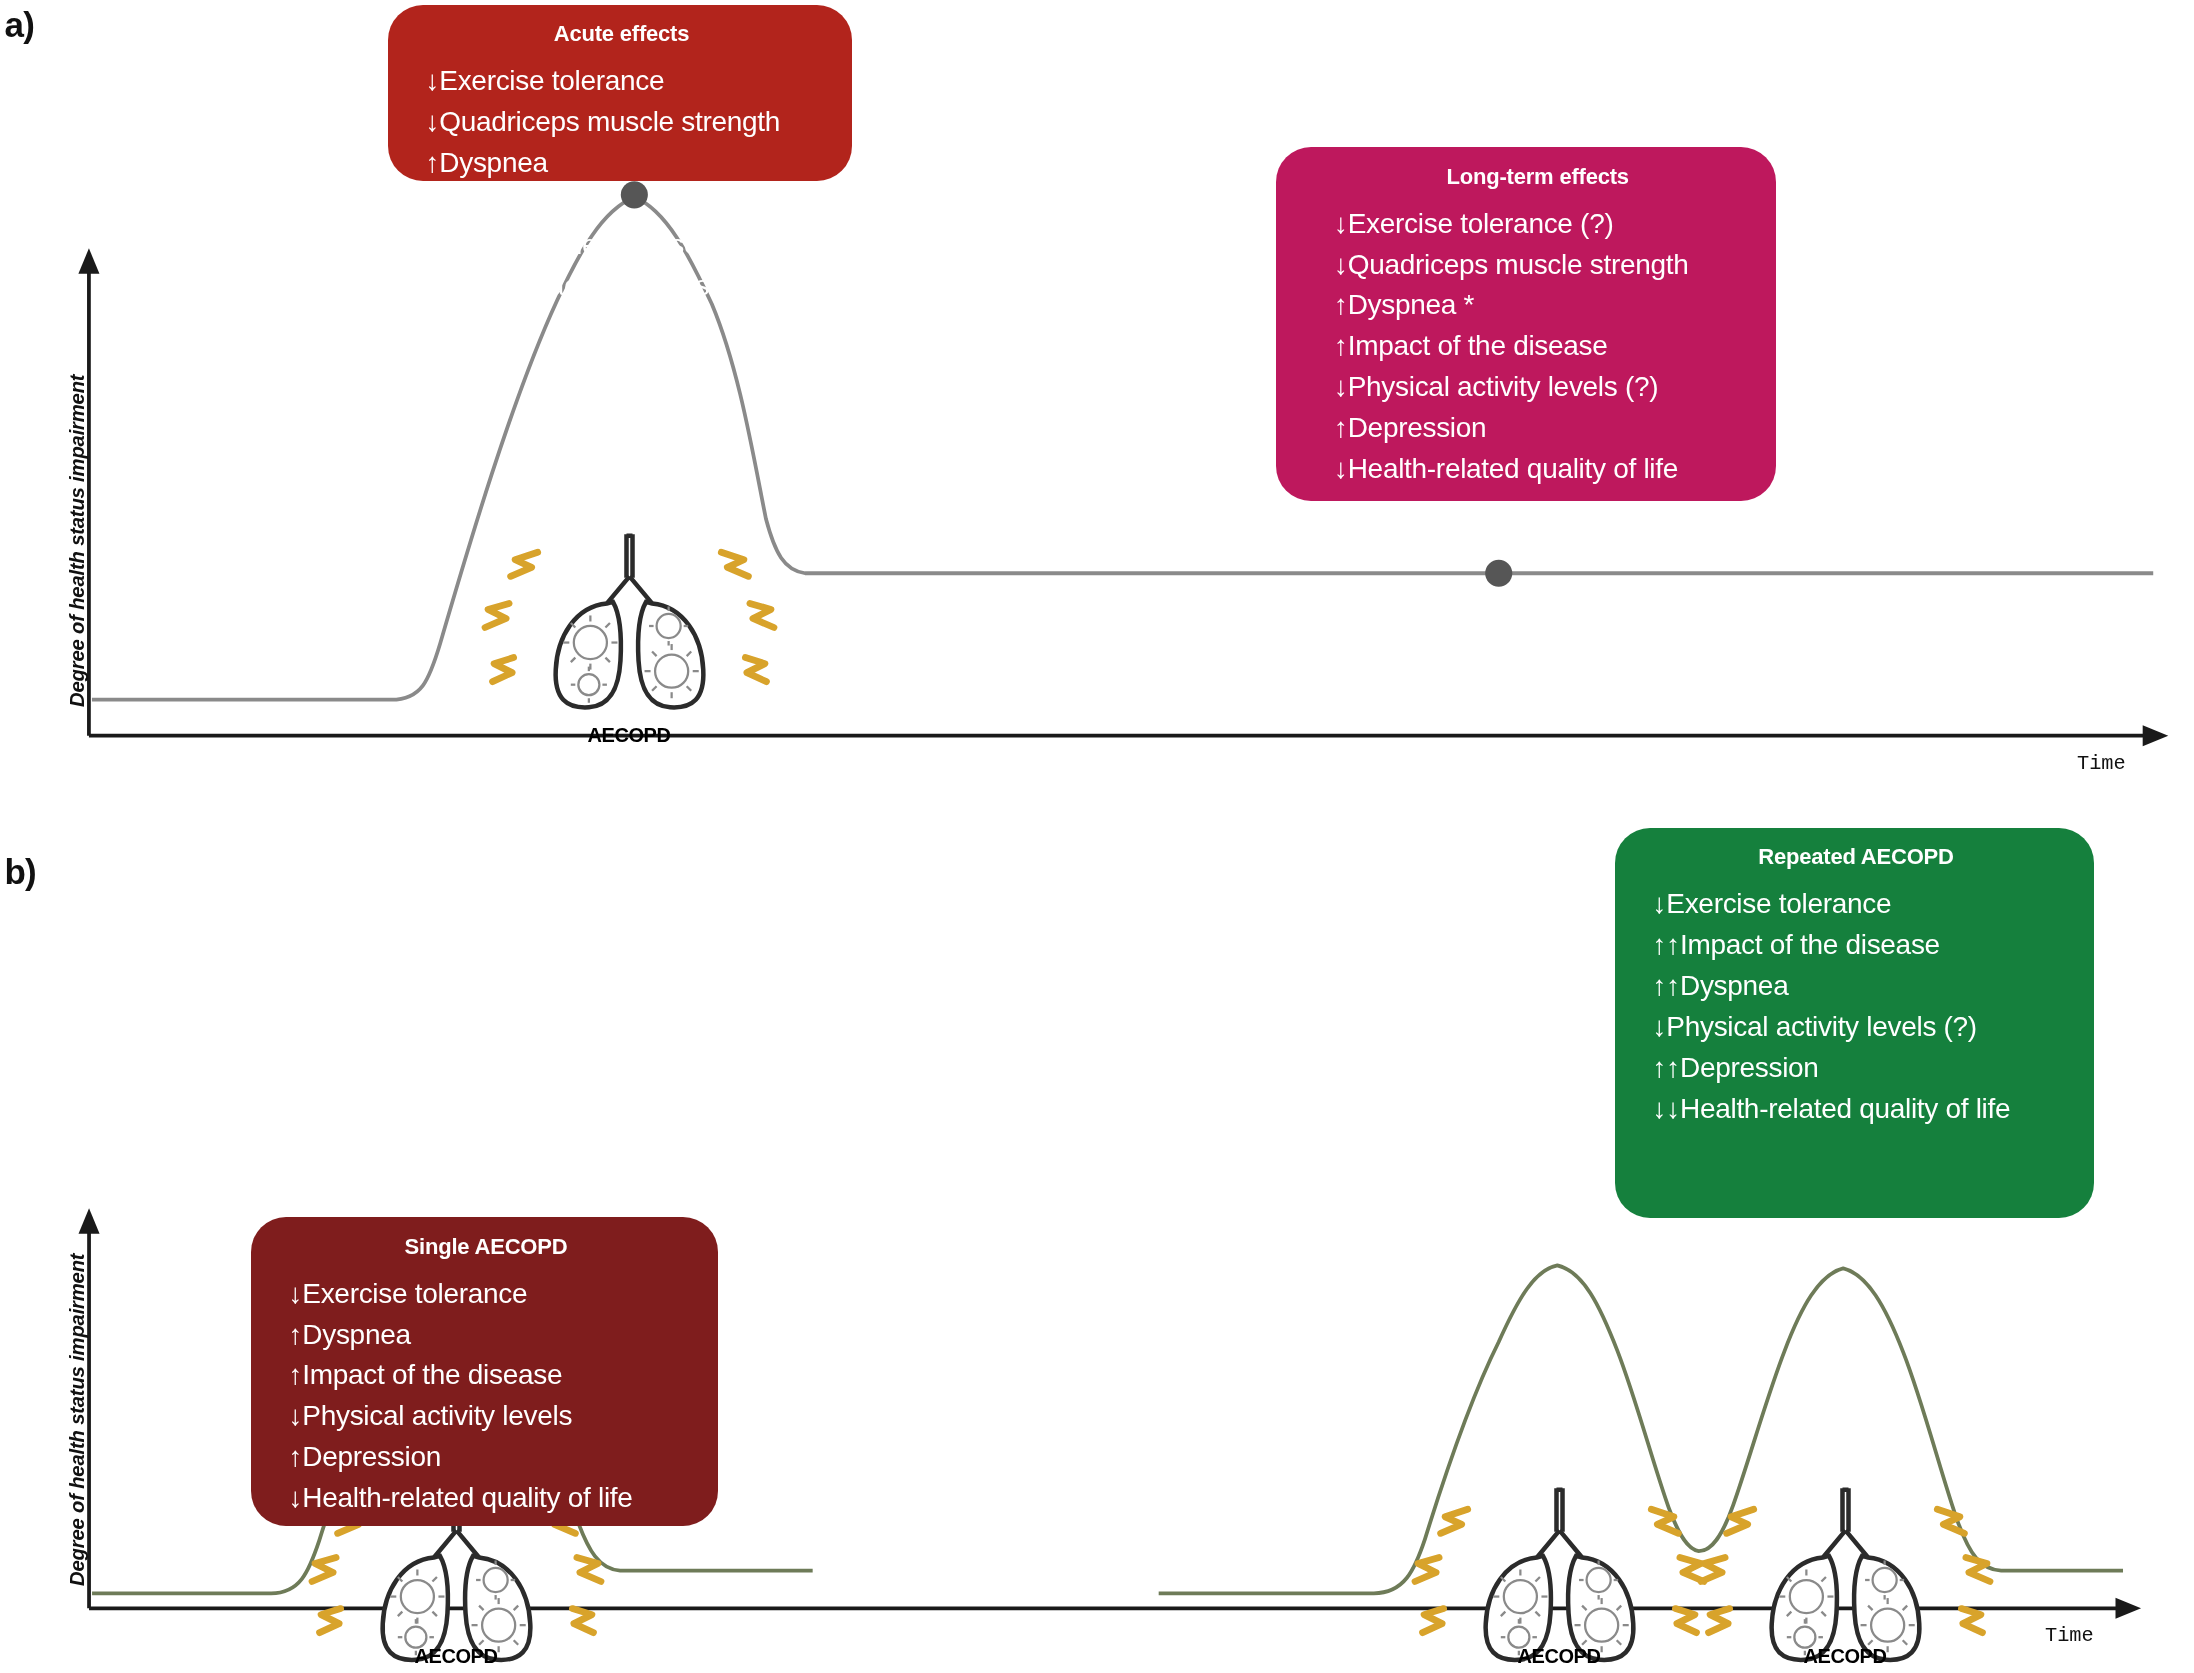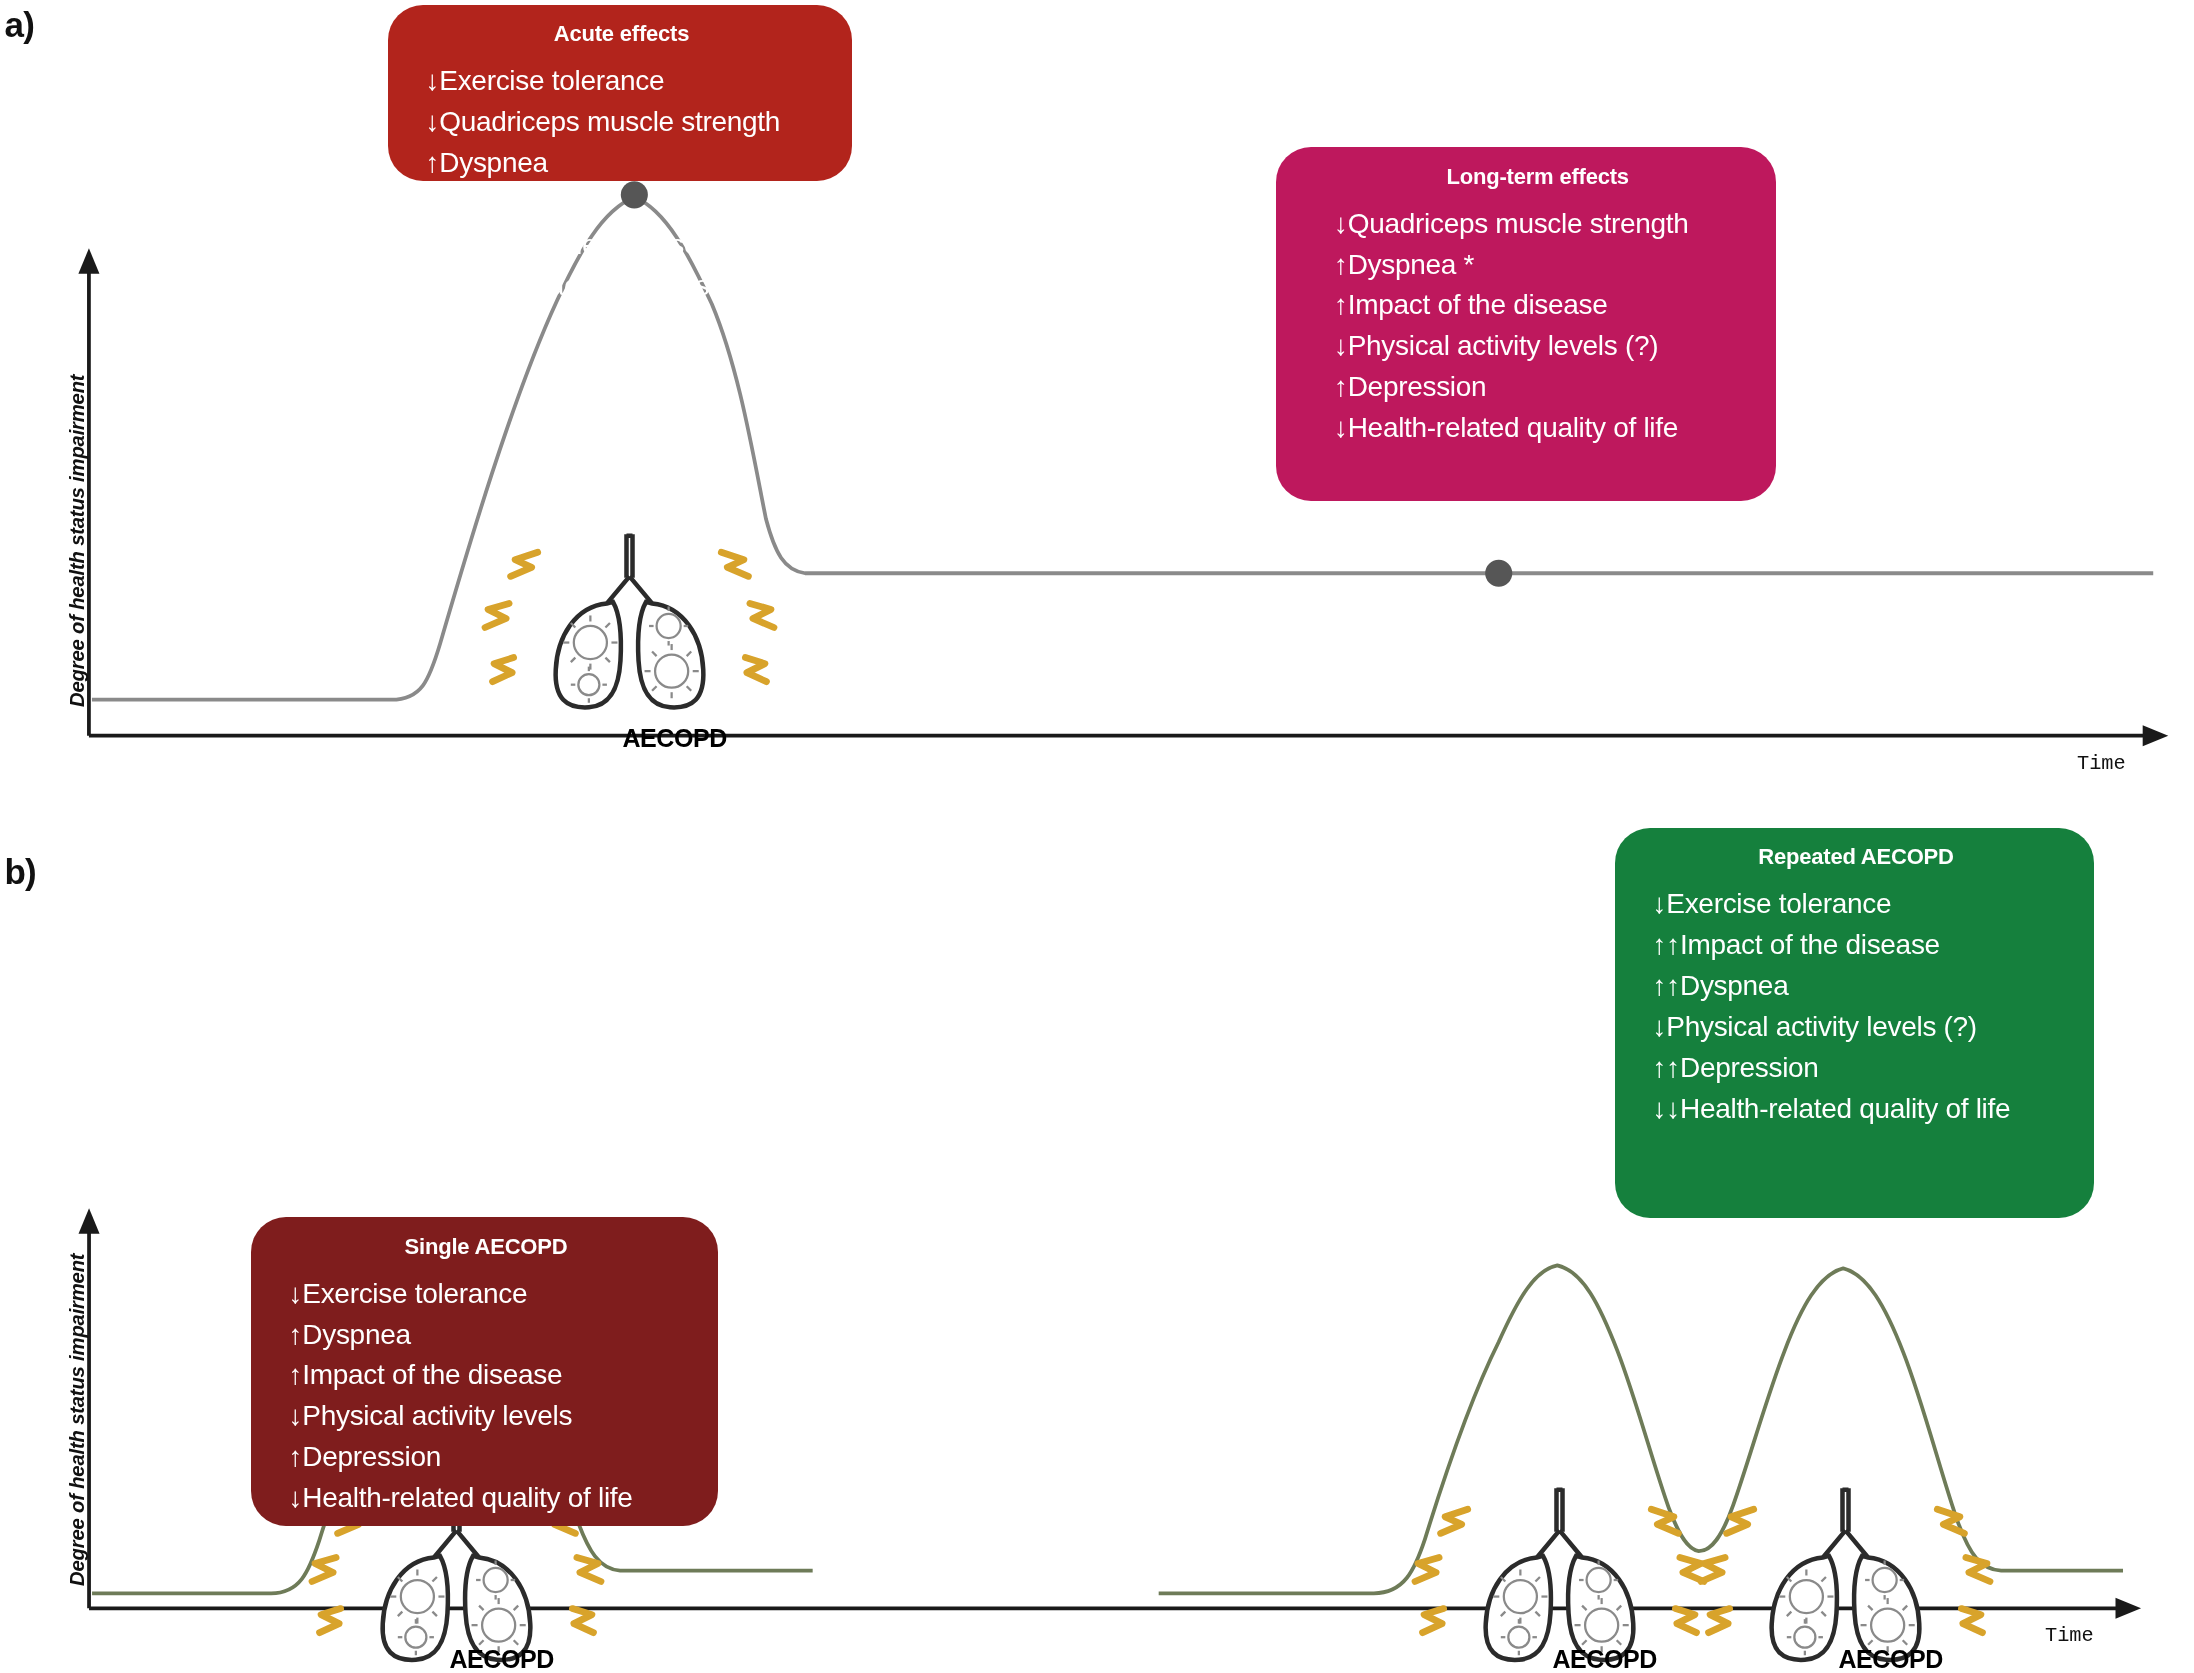--- a/index.html
+++ b/index.html
@@ -40,22 +40,22 @@
   .axis-label-y{
     position:absolute;
     font-style:italic;font-weight:bold;font-size:20.3px;color:#111;
     transform-origin:0 0;transform:rotate(-90deg);
     white-space:nowrap;letter-spacing:-0.2px;
   }
   .axis-label-x{
     position:absolute;font-size:20.3px;color:#111;letter-spacing:0px;font-family:Liberation Mono, monospace;
   }
   .aecopd-label{
-    position:absolute;font-weight:bold;font-size:25px;color:#000;
-    letter-spacing:-0.4px;text-align:right;
+    position:absolute;font-weight:bold;font-size:20px;color:#000;
+    letter-spacing:-0.4px;text-align:center;
   }
   svg{display:block;overflow:visible;}
 </style>
 </head>
 <body>
 
 <div class="panel" id="panel-a">
 
   <div class="panel-letter" style="left:4.5px;top:4.5px;">a)</div>
 
@@ -155,20 +155,21 @@
       <li><span class="arrow-glyph">↑</span><span>Dyspnea</span></li>
       <li><span class="arrow-glyph">↑</span><span>Fatigue</span></li>
       <li><span class="arrow-glyph">↑</span><span>Impact of the disease</span></li>
       <li><span class="arrow-glyph">↓</span><span>Physical activity levels</span></li>
     </ul>
   </div>
 
   <div class="info-box" id="box-longterm" style="left:1276px;top:147px;width:500px;height:354px;background:#be185d;padding-left:46px;">
     <div class="box-title">Long-term effects</div>
     <ul>
+      <li><span class="arrow-glyph">↓</span><span>Exercise tolerance (?)</span></li>
       <li><span class="arrow-glyph">↓</span><span>Quadriceps muscle strength</span></li>
       <li><span class="arrow-glyph">↑</span><span>Dyspnea *</span></li>
       <li><span class="arrow-glyph">↑</span><span>Impact of the disease</span></li>
       <li><span class="arrow-glyph">↓</span><span>Physical activity levels (?)</span></li>
       <li><span class="arrow-glyph">↑</span><span>Depression</span></li>
       <li><span class="arrow-glyph">↓</span><span>Health-related quality of life</span></li>
     </ul>
   </div>
 
 </div>

